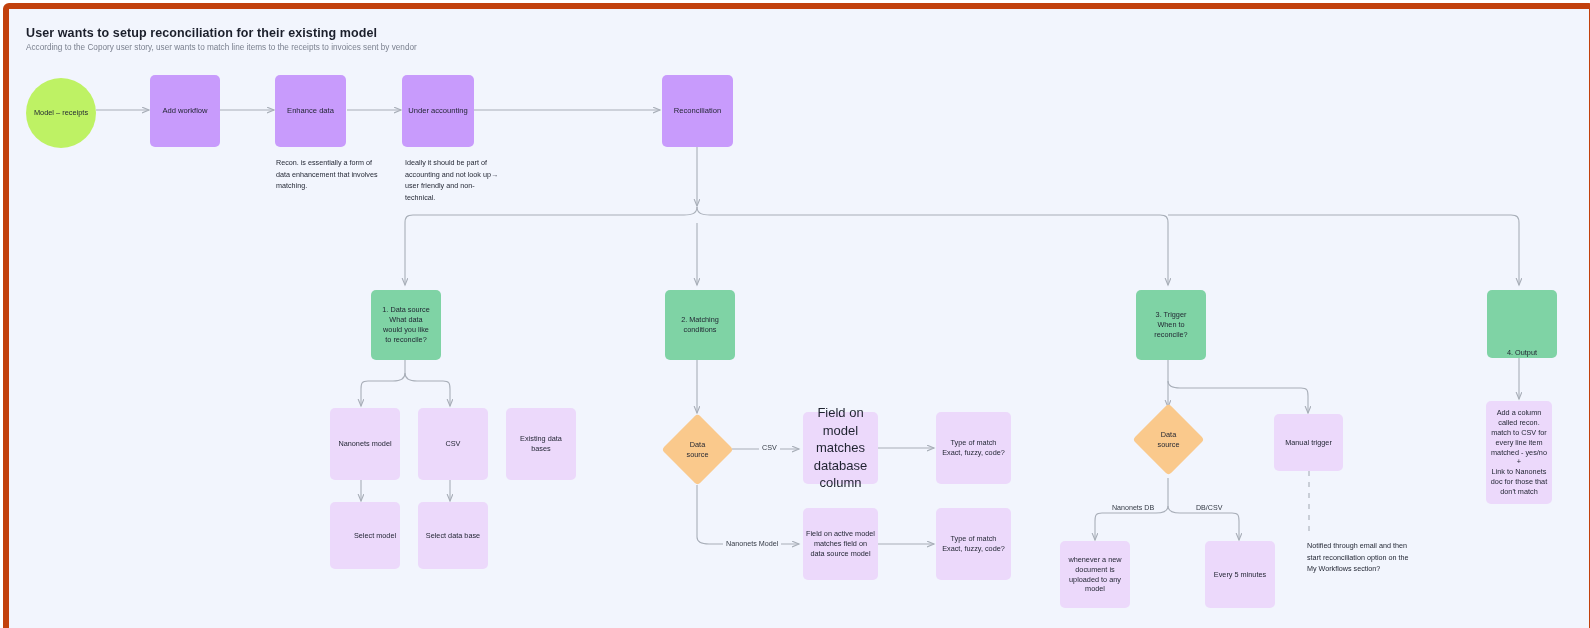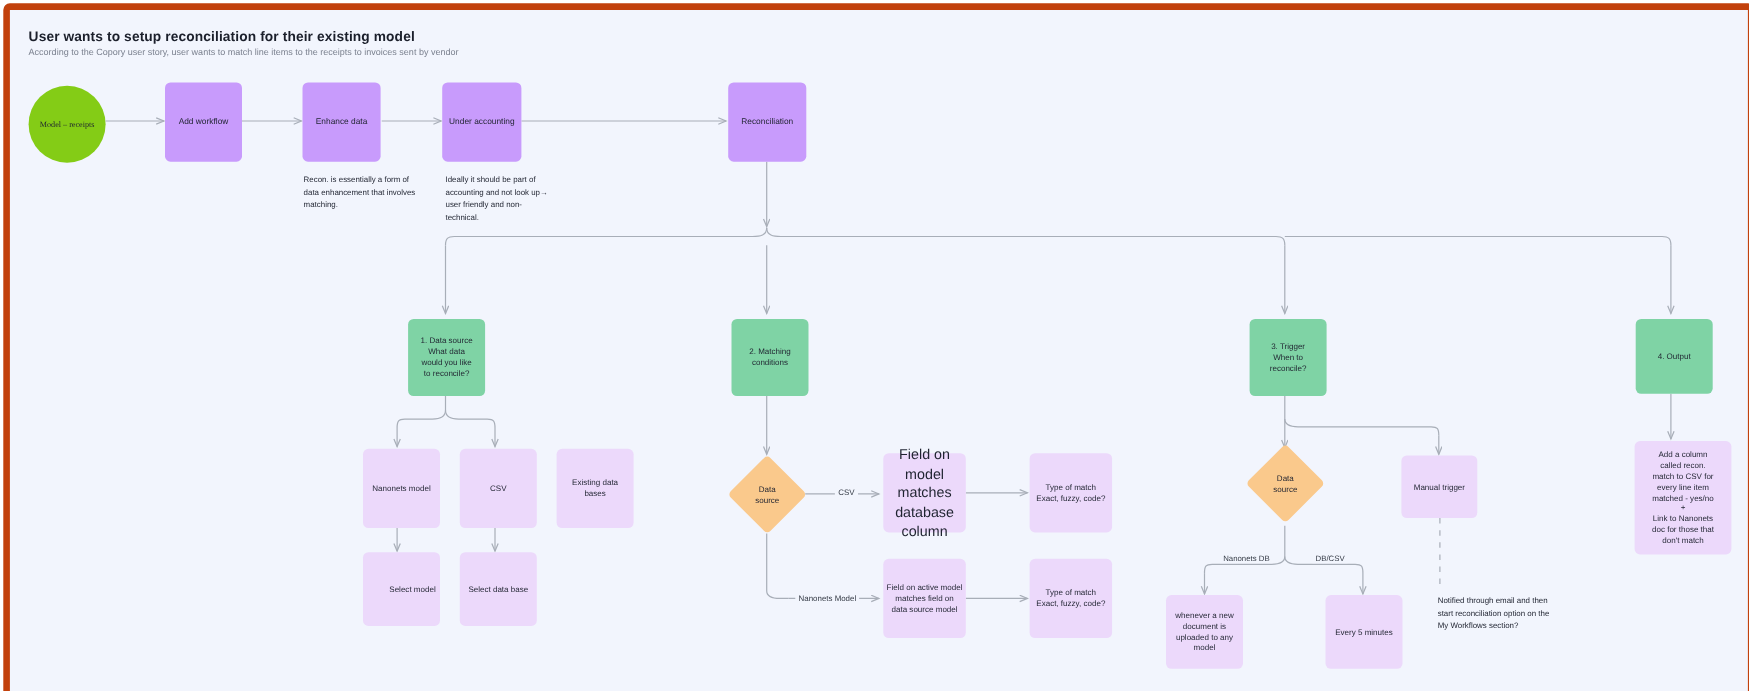--- a/index.html
+++ b/index.html
@@ -26,23 +26,22 @@
   .node{
     position:absolute;
     box-sizing:border-box;
     display:flex;align-items:center;justify-content:center;
     text-align:center;
     color:#1f2330;
     line-height:1.35;
     z-index:2;
   }
   .n-blue{
-    background:#84cc16;
+    background:#bef264;
     border-radius:36px;
-    font-family:Liberation Serif, serif;
   }
   .n-purple{
     background:#c89bfc;
     border-radius:5px;
   }
   .n-green{
     background:#7fd3a5;
     border-radius:5px;
   }
   .n-lilac{
@@ -207,21 +206,21 @@
     <span>2. Matching
 conditions</span>
   </div>
 
   <div class="node n-green" style="left:1127px;top:281px;width:70px;height:70px;font-size:7.3px;white-space:pre-line;">
     <span>3. Trigger
 When to
 reconcile?</span>
   </div>
 
-  <div class="node n-green" style="left:1478px;top:281px;width:70px;height:68px;font-size:7.3px;white-space:pre-line;">
+  <div class="node n-green" style="left:1478px;top:281px;width:70px;height:68px;font-size:7.3px;white-space:pre-line;align-items:flex-end;">
     <span>4. Output</span>
   </div>
 
   <div class="node n-lilac" style="left:321px;top:399px;width:70px;height:72px;font-size:7.3px;">
     <span>Nanonets model</span>
   </div>
 
   <div class="node n-lilac" style="left:409px;top:399px;width:70px;height:72px;font-size:7.3px;">
     <span>CSV</span>
   </div>
@@ -291,21 +290,21 @@
 uploaded to any
 model</span>
   </div>
 
   <div class="node n-lilac" style="left:1196px;top:532px;width:70px;height:67px;font-size:7.3px;">
     <span>Every 5 minutes</span>
   </div>
 
   <div class="note" style="left:1298px;top:531px;width:112px;font-size:7.2px;">Notified through email and then start reconciliation option on the My Workflows section?</div>
 
-  <div class="node n-lilac" style="left:1477px;top:392px;width:88px;height:103px;font-size:7.3px;white-space:pre-line;">
+  <div class="node n-lilac" style="left:1477px;top:392px;width:66px;height:103px;font-size:7.3px;white-space:pre-line;">
     <span>Add a column
 called recon.
 match to CSV for
 every line item
 matched - yes/no
 +
 Link to Nanonets
 doc for those that
 don't match</span>
   </div>

